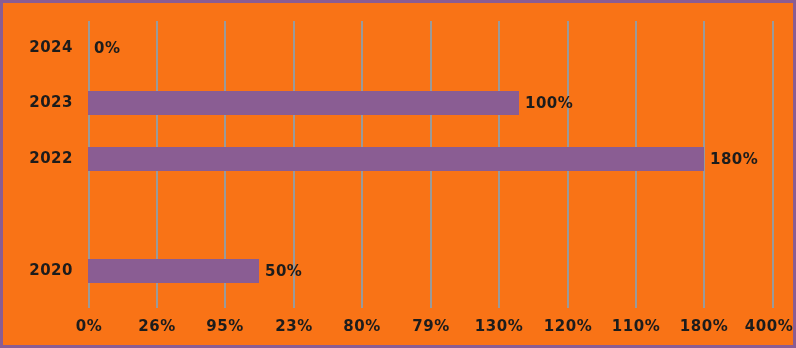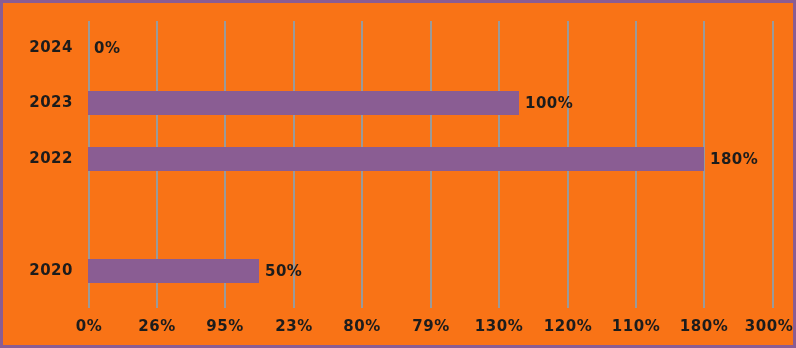--- a/index.html
+++ b/index.html
@@ -125,15 +125,15 @@
     <span class="tick-label" style="left:86px">0%</span>
     <span class="tick-label" style="left:154px">26%</span>
     <span class="tick-label" style="left:222px">95%</span>
     <span class="tick-label" style="left:291px">23%</span>
     <span class="tick-label" style="left:359px">80%</span>
     <span class="tick-label" style="left:428px">79%</span>
     <span class="tick-label" style="left:496px">130%</span>
     <span class="tick-label" style="left:565px">120%</span>
     <span class="tick-label" style="left:633px">110%</span>
     <span class="tick-label" style="left:701px">180%</span>
-    <span class="tick-label" style="left:766px">300%</span>
+    <span class="tick-label" style="left:766px">400%</span>
   </div>
 </div>
 
 </body></html>

